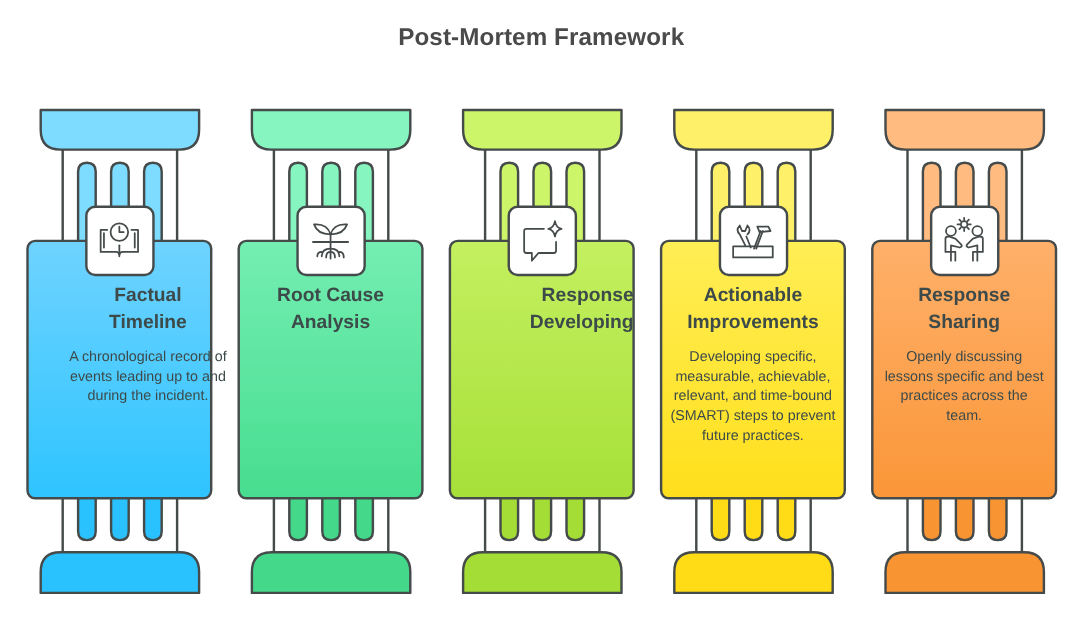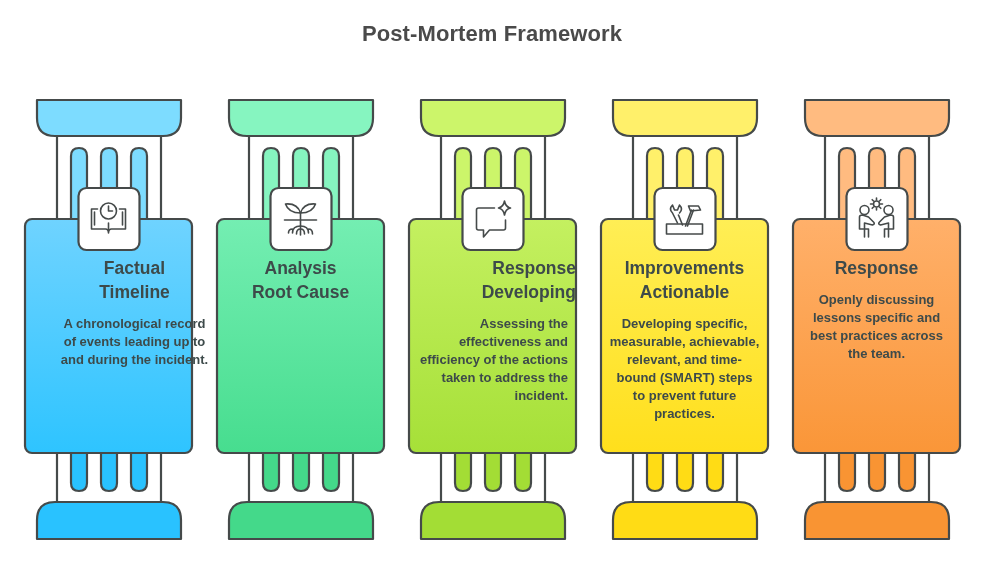--- a/index.html
+++ b/index.html
@@ -3,21 +3,21 @@
 <meta charset="utf-8">
 <style>
   html, body { margin: 0; padding: 0; background: #ffffff; }
   body { width: 984px; height: 573px; position: relative; overflow: hidden;
          font-family: "Liberation Sans", "DejaVu Sans", sans-serif; }
   .title { position: absolute; left: 0; top: 21px; width: 984px; text-align: center;
            font-size: 22px; font-weight: bold; color: #4a4a4a; letter-spacing: 0.1px; }
   #stage { position: absolute; left: 0; top: 0; }
   .pillar-text { position: absolute; width: 167px; text-align: center; color: #3d4a4a; }
   .pillar-heading { font-size: 17.5px; font-weight: bold; line-height: 24px; }
-  .pillar-desc { font-size: 13px; font-weight: bold; line-height: 18px; margin-top: 11px; padding: 0 8px; }
+  .pillar-desc { font-size: 13px; font-weight: normal; line-height: 18px; margin-top: 11px; padding: 0 8px; }
 </style>
 </head>
 <body>
 
 <div class="title">Post-Mortem Framework</div>
 
 <svg id="stage" width="984" height="573" viewBox="0 0 984 573" xmlns="http://www.w3.org/2000/svg">
     <defs>
       <linearGradient id="grad0" x1="0" y1="0" x2="0" y2="1">
         <stop offset="0" stop-color="#6fd3ff"></stop>
@@ -148,37 +148,37 @@
 <div id="text-layer">
     <div class="pillar-text" style="left: 25px; top: 256px; margin-left: 26px;">
       <div class="pillar-heading">
         <div>Factual</div>
         <div>Timeline</div>
       </div>
       <div class="pillar-desc">A chronological record of events leading up to and during the incident.</div>
     </div>
     <div class="pillar-text" style="left: 217px; top: 256px;">
       <div class="pillar-heading">
+        <div>Root Cause</div>
         <div>Analysis</div>
-        <div>Root Cause</div>
       </div>
     </div>
     <div class="pillar-text" style="left: 409px; top: 256px; text-align: right;">
       <div class="pillar-heading">
         <div>Response</div>
         <div>Developing</div>
       </div>
-      <div class="pillar-desc">Assessing the effectiveness and efficiency of the actions taken to address the incident.</div>
     </div>
     <div class="pillar-text" style="left: 601px; top: 256px;">
       <div class="pillar-heading">
+        <div>Actionable</div>
         <div>Improvements</div>
-        <div>Actionable</div>
       </div>
       <div class="pillar-desc">Developing specific, measurable, achievable, relevant, and time-bound (SMART) steps to prevent future practices.</div>
     </div>
     <div class="pillar-text" style="left: 793px; top: 256px;">
       <div class="pillar-heading">
         <div>Response</div>
+        <div>Sharing</div>
       </div>
       <div class="pillar-desc">Openly discussing lessons specific and best practices across the team.</div>
     </div>
   </div>
 
 </body></html>

